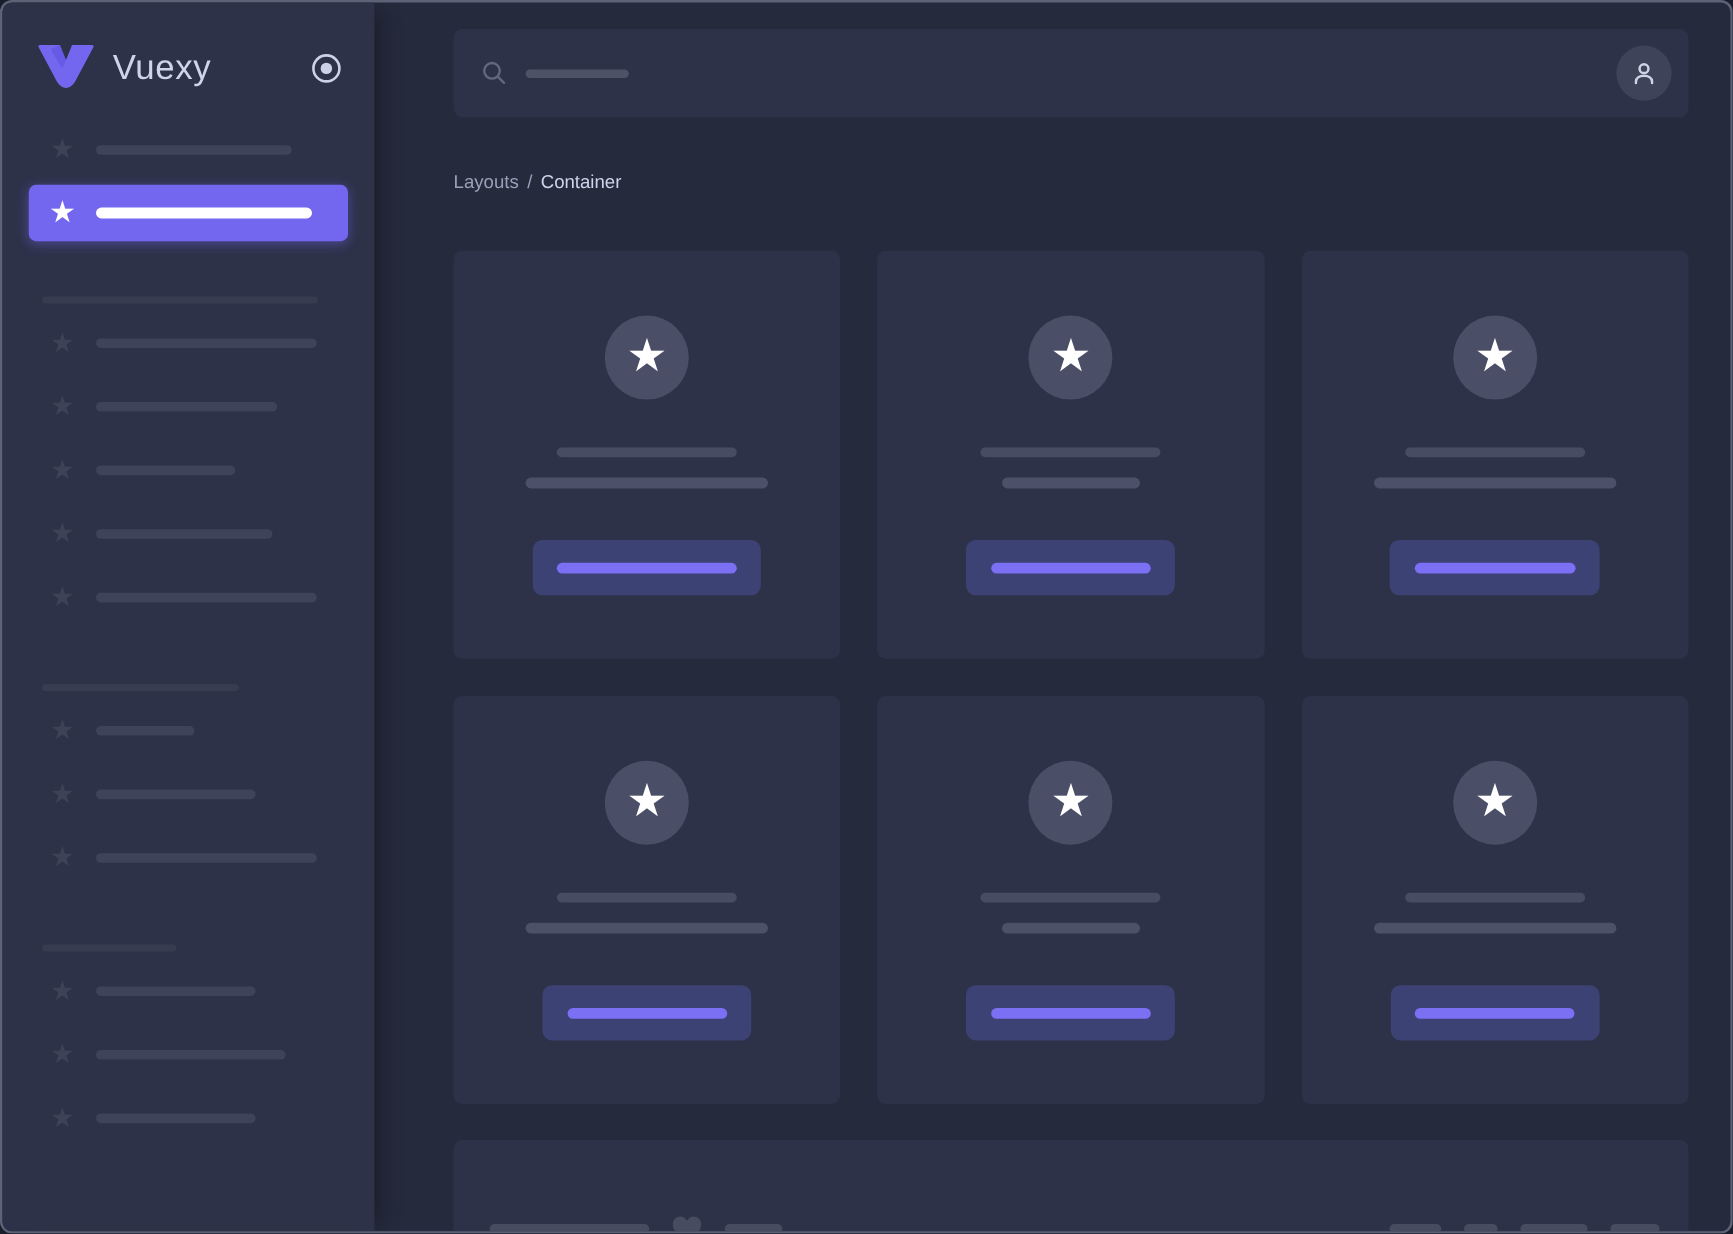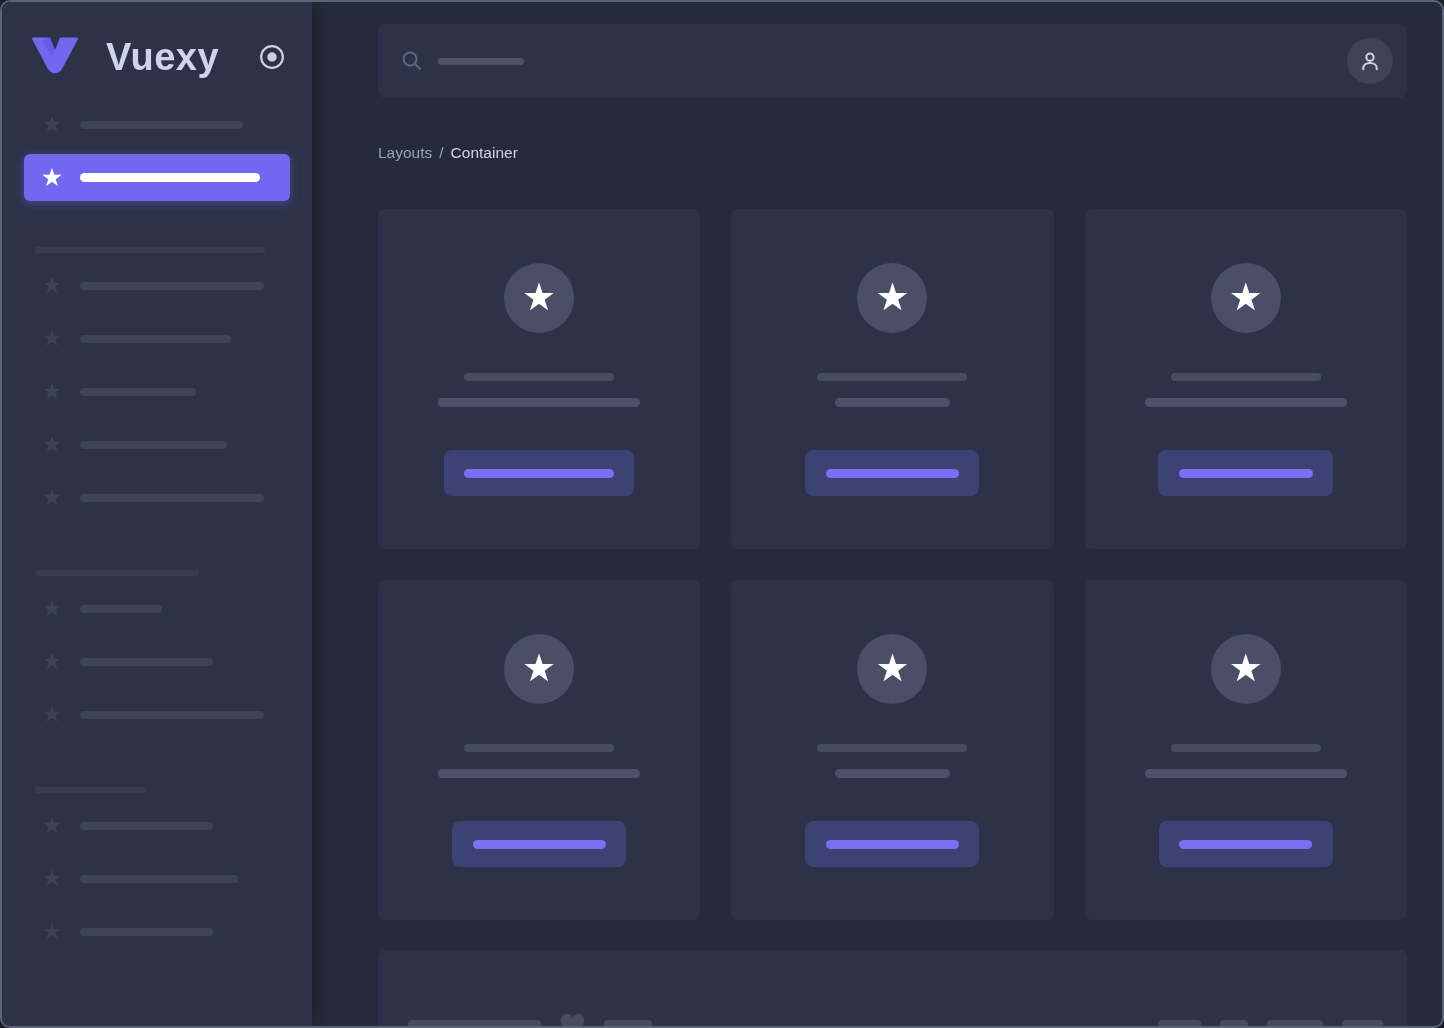--- a/index.html
+++ b/index.html
@@ -33,22 +33,22 @@
   
   .sidebar{
     width:310px;flex:0 0 310px;height:100%;
     background:var(--panel);
     box-shadow:10px 0 18px -8px rgba(0,0,0,.38);
     position:relative;z-index:2;
   }
   .brand-row{display:flex;align-items:center;margin:30px 26px 0 28px;height:50px;}
   .brand-logo{width:50px;height:42px;display:flex;align-items:center;}
   .brand-title{
-    color:var(--text-bright);font-size:38px;font-weight:700;
-    letter-spacing:.5px;margin-left:26px;
+    color:var(--text-bright);font-size:29px;font-weight:400;
+    letter-spacing:.5px;margin-left:14px;
   }
   .brand-toggle{margin-left:auto;width:28px;height:28px;display:flex;align-items:center;justify-content:center;cursor:pointer;}
   .side-nav{margin-top:16px;}
   .side-item{
     height:53px;margin:0 22px;padding-left:16px;
     display:flex;align-items:center;gap:16px;border-radius:6px;
     cursor:pointer;
   }
   .side-item.active{
     height:47px;margin:3px 22px;

